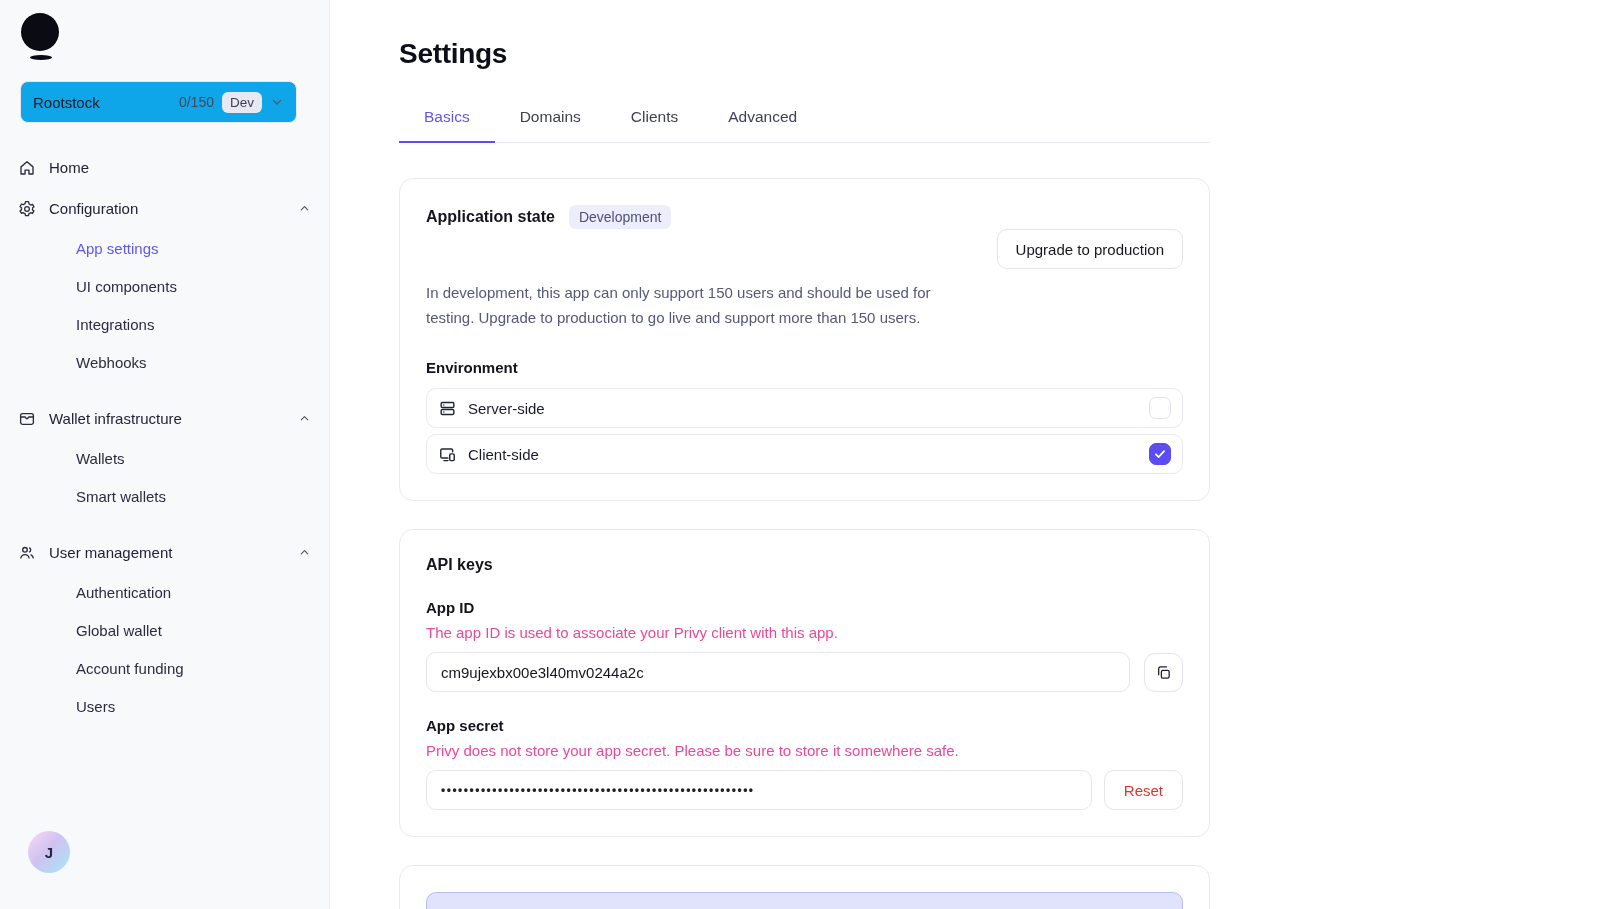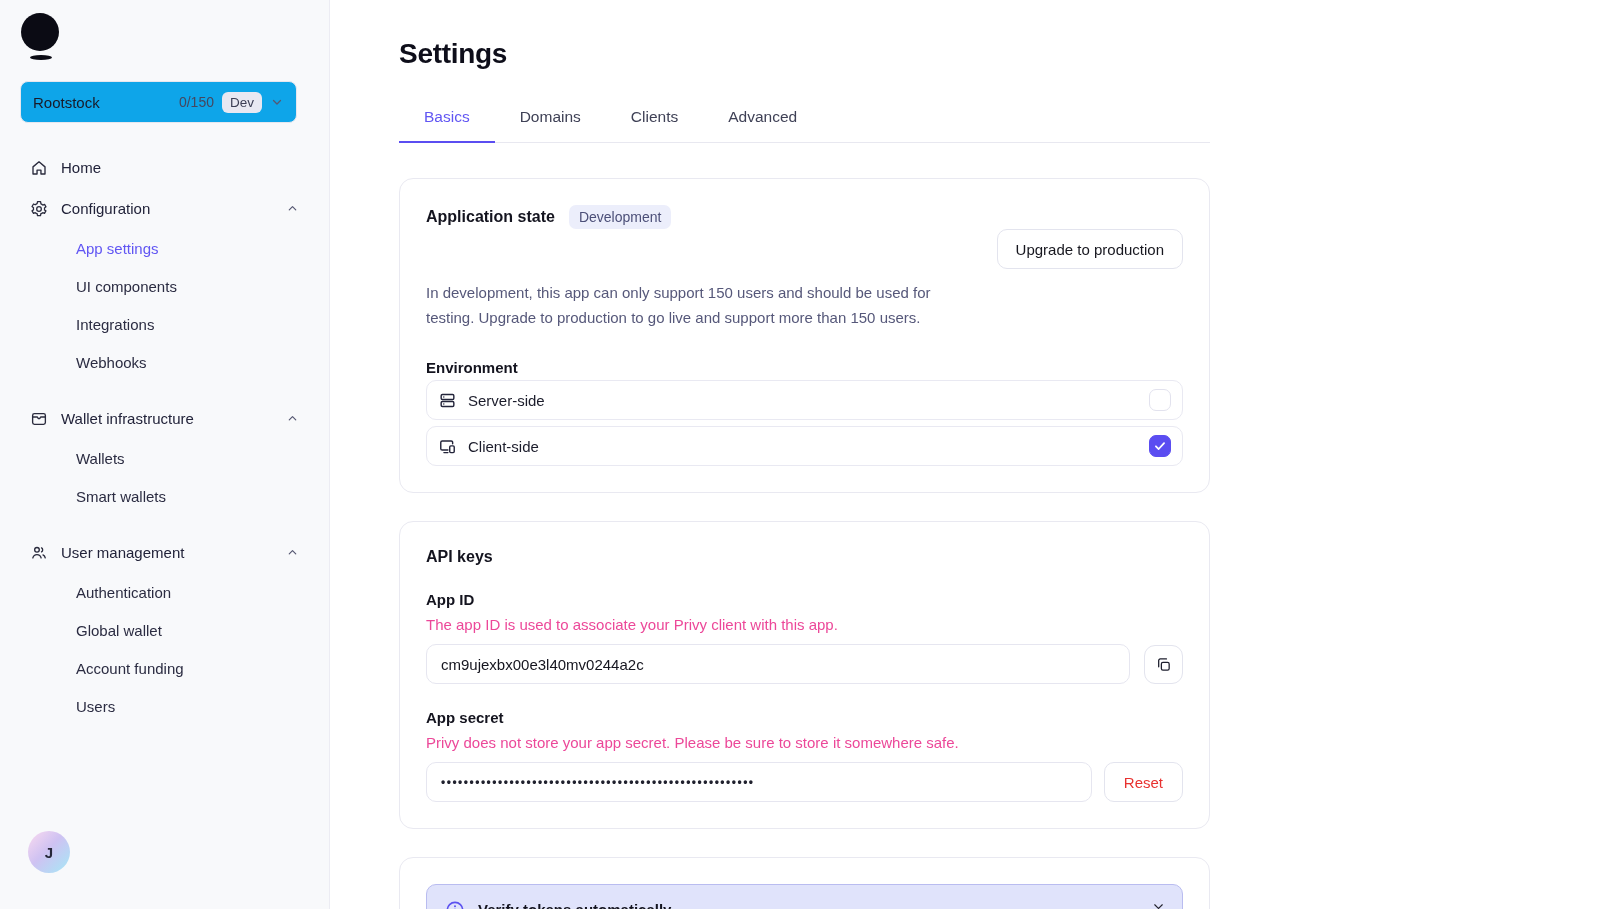--- a/index.html
+++ b/index.html
@@ -26,21 +26,21 @@
   .workspace .ws-name { font-size: 15px; font-weight: 500; color: #191a28; }
   .workspace .ws-right { margin-left: auto; display: flex; align-items: center; gap: 8px; }
   .workspace .ws-usage { font-size: 14px; color: #45475f; }
   .ws-badge {
     background: #e8e8f2; color: #3c3e55; font-size: 13.5px; font-weight: 500;
     border-radius: 6px; padding: 3px 8px;
   }
   .nav { margin-top: 24px; }
   .nav-top {
     display: flex; align-items: center; gap: 13px;
-    height: 41px; padding: 0 30px; font-size: 15px; color: #22233a; cursor: pointer;
+    height: 41px; padding: 0 18px; font-size: 15px; color: #22233a; cursor: pointer;
   }
   .nav-top .nv-label { font-weight: 400; }
   .nav-top .chev { margin-left: auto; display: flex; }
   .nav-sub { }
   .nav-sub-item {
     height: 38px; display: flex; align-items: center;
     padding-left: 76px; font-size: 15px; color: #2b2c42; cursor: pointer;
   }
   .nav-sub-item.active { color: #6156f3; }
   .nav-gap { height: 17px; }
@@ -78,21 +78,21 @@
     background: #fff; border: 1px solid #e3e4ee; border-radius: 10px;
     font-size: 15px; color: #17171f; cursor: pointer;
     font-family: "Liberation Sans", sans-serif;
   }
   .upgrade-btn { margin-left: auto; height: 40px; padding: 0 18px; font-weight: 500; }
   .cs-desc { margin-top: 11px; font-size: 15px; line-height: 25px; color: #56587a; width: 545px; }
   .env-label { margin-top: 29px; font-size: 15px; font-weight: 700; color: #14141f; }
   .env-row {
     height: 40px; border: 1px solid #e9e9f2; border-radius: 10px;
     display: flex; align-items: center; gap: 11px; padding: 0 11px;
-    margin-top: 4px; cursor: pointer;
+    margin-top: 12px; cursor: pointer;
   }
   .env-row + .env-row { margin-top: 6px; }
   .env-row .env-name { font-size: 15px; color: #1b1c2b; }
   .checkbox {
     width: 22px; height: 22px; border-radius: 7px; margin-left: auto; cursor: pointer;
     border: 1.5px solid #e2e2ee; background: #fff;
     display: flex; align-items: center; justify-content: center;
   }
   .checkbox.checked { background: #5b4df1; border-color: #5b4df1; }
   .section-heading { font-size: 16px; font-weight: 700; color: #14141f; }

